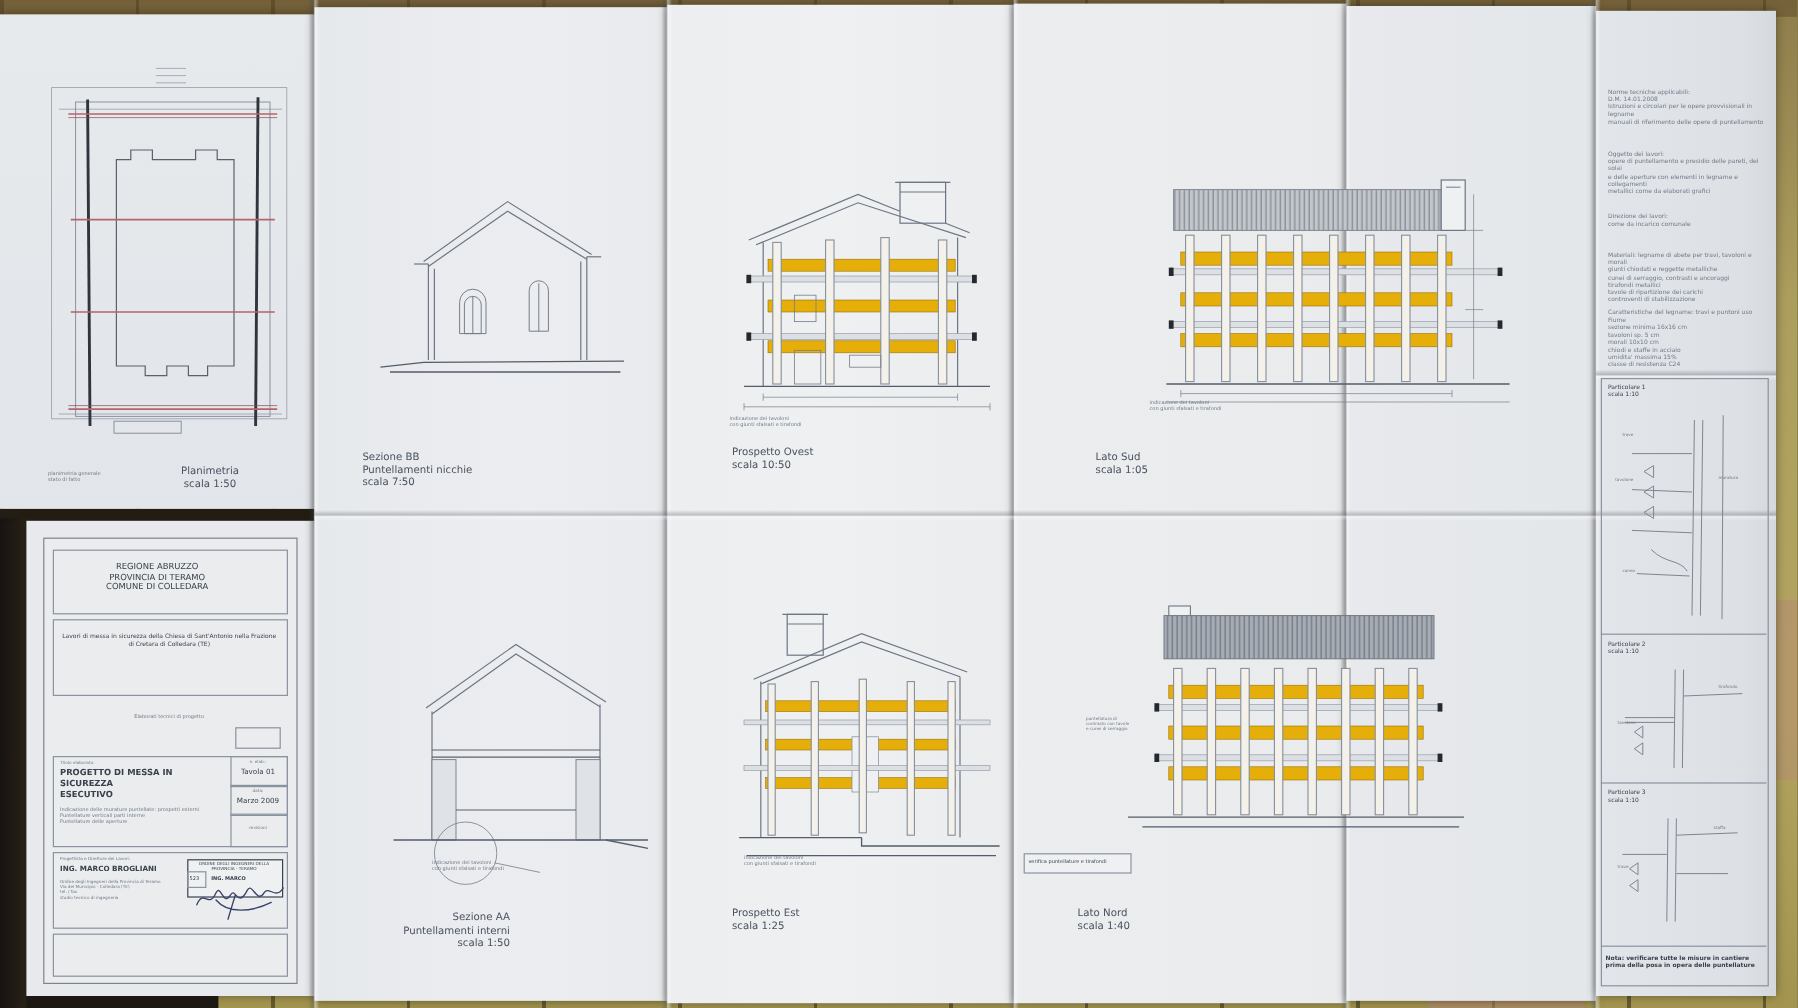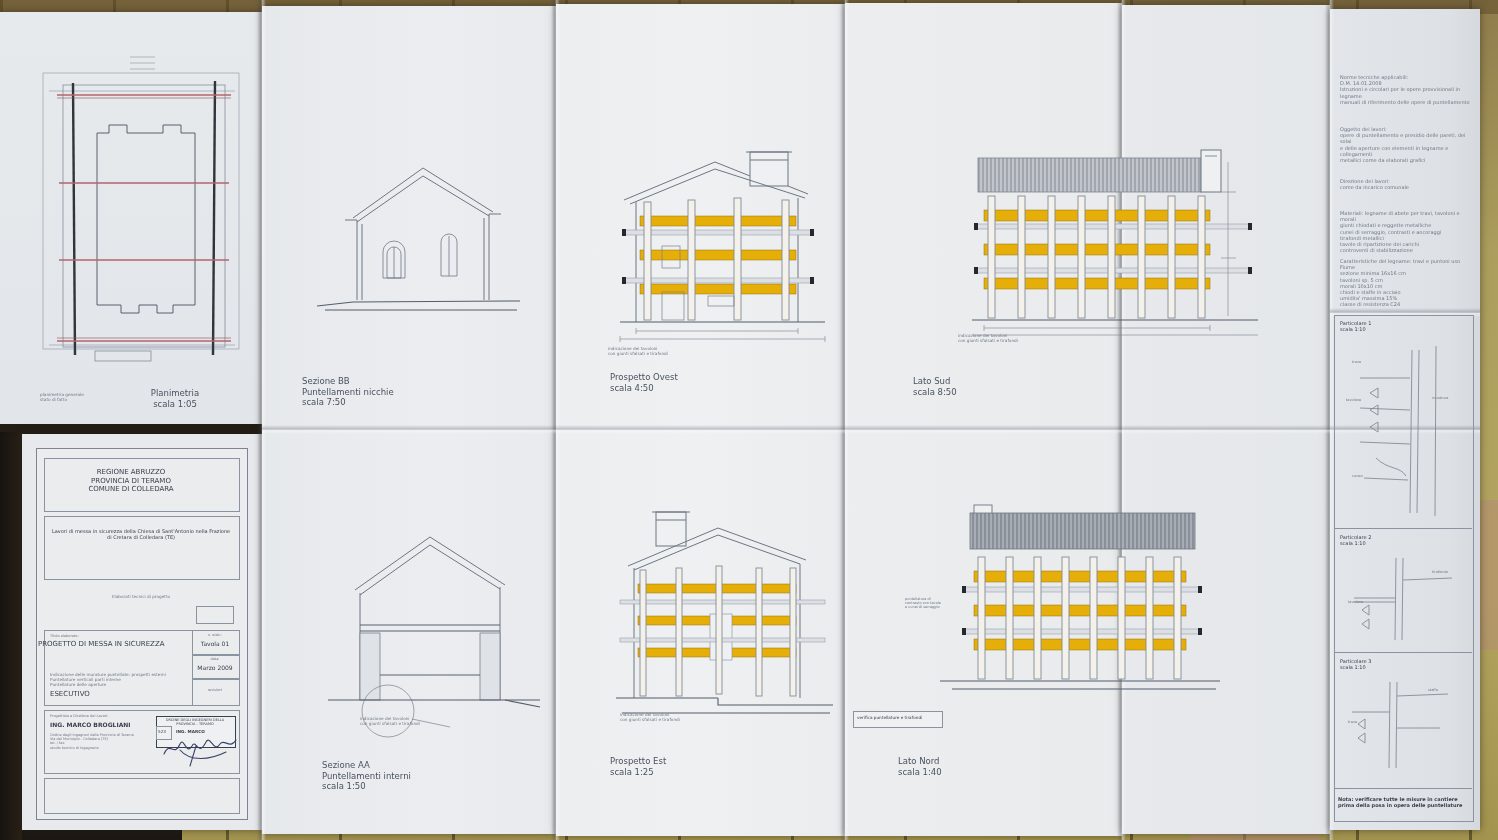--- a/index.html
+++ b/index.html
@@ -87,21 +87,21 @@
       <line x1="22" y1="286" x2="196" y2="286"></line>
     </g>
     <g stroke="#8e4a52" stroke-width="0.6" fill="none">
       <line x1="22" y1="43" x2="196" y2="43"></line>
       <line x1="22" y1="283" x2="196" y2="283"></line>
     </g>
   </svg>
   <div class="t s4 lite" style="left:40px;top:392px;">planimetria generale
 stato di fatto</div>
   <div class="t s9 ctr" style="left:130px;top:388px;width:90px;">Planimetria
-scala 1:05</div>
+scala 1:50</div>
 
   <svg style="left:295px;top:150px;" width="255" height="195" viewBox="0 0 255 195">
     <g fill="none" stroke="#6c7684" stroke-width="1">
       <path d="M58,68 L128,18 L198,62"></path>
       <path d="M62,72 L128,26 L194,66"></path>
       <line x1="50" y1="70" x2="62" y2="70"></line>
         <line x1="194" y1="64" x2="206" y2="64"></line>
       <line x1="62" y1="70" x2="62" y2="150"></line>
       <line x1="194" y1="64" x2="194" y2="150"></line>
       <line x1="67" y1="74" x2="67" y2="150"></line>
@@ -143,21 +143,21 @@
       <circle cx="88" cy="196" r="26"></circle>
       <line x1="112" y1="204" x2="150" y2="212"></line>
     </g>
     <g fill="none" stroke="#535d6a" stroke-width="1.1">
       <line x1="28" y1="185" x2="240" y2="185"></line>
       <path d="M205,185 L240,192"></path>
     </g>
   </svg>
   <div class="t s4 lite" style="left:360px;top:716px;">indicazione dei tavoloni
 con giunti sfalsati e tirafondi</div>
-  <div class="t s9" style="left:322px;top:760px;">Sezione AA
+  <div class="t s9" style="left:336px;top:760px;text-align:right;">Sezione AA
 Puntellamenti interni
 scala 1:50</div>
 
   <svg style="left:600px;top:150px;" width="245" height="205" viewBox="0 0 245 205">
     <g fill="#eef0f2" stroke="#6c7684" stroke-width="1">
       <rect x="150" y="2" width="38" height="34"></rect>
       <line x1="146" y1="2" x2="192" y2="2"></line>
       <line x1="150" y1="10" x2="188" y2="10"></line>
     </g>
     <g fill="none" stroke="#6c7684" stroke-width="1">
@@ -201,21 +201,21 @@
       <line x1="36" y1="178" x2="36" y2="184"></line>
         <line x1="198" y1="178" x2="198" y2="184"></line>
       <line x1="20" y1="189" x2="225" y2="189"></line>
       <line x1="20" y1="186" x2="20" y2="192"></line>
         <line x1="225" y1="186" x2="225" y2="192"></line>
     </g>
   </svg>
   <div class="t s4 lite" style="left:608px;top:346px;">indicazione dei tavoloni
 con giunti sfalsati e tirafondi</div>
   <div class="t s9" style="left:610px;top:372px;">Prospetto Ovest
-scala 4:50</div>
+scala 10:50</div>
 
   <svg style="left:598px;top:508px;" width="250" height="225" viewBox="0 0 250 225">
     <g fill="#eef0f2" stroke="#6c7684" stroke-width="1">
       <rect x="58" y="4" width="30" height="34"></rect>
       <line x1="54" y1="4" x2="92" y2="4"></line>
       <line x1="58" y1="12" x2="88" y2="12"></line>
     </g>
     <g fill="none" stroke="#6c7684" stroke-width="1">
       <path d="M30,58 L120,20 L208,52"></path>
       <path d="M36,62 L120,27 L202,56"></path>
@@ -294,21 +294,21 @@
     <g fill="none" stroke="#79828e" stroke-width="0.6">
       <line x1="26" y1="180" x2="252" y2="180"></line>
       <line x1="26" y1="177" x2="26" y2="183"></line>
         <line x1="252" y1="177" x2="252" y2="183"></line>
       <line x1="14" y1="187" x2="300" y2="187"></line>
     </g>
   </svg>
   <div class="t s4 lite" style="left:958px;top:333px;">indicazione dei tavoloni
 con giunti sfalsati e tirafondi</div>
   <div class="t s9" style="left:913px;top:376px;">Lato Sud
-scala 8:50</div>
+scala 1:05</div>
 
   <svg style="left:900px;top:505px;" width="330" height="220" viewBox="0 0 330 220">
     <defs>
       <pattern id="hatch2" width="4" height="8" patternUnits="userSpaceOnUse">
         <rect width="4" height="8" fill="#a8adb5"></rect>
         <line x1="1" y1="0" x2="1" y2="8" stroke="#767d88" stroke-width="1.2"></line>
       </pattern>
     </defs>
     <rect x="74" y="0" width="18" height="14" fill="#eef0f2" stroke="#6c7684" stroke-width="0.9"></rect>
     <rect x="70" y="8" width="225" height="36" fill="url(#hatch2)" stroke="#6f7680" stroke-width="0.8"></rect>
@@ -359,22 +359,22 @@
 
   <div class="bx2" style="left:44px;top:516px;width:194px;height:62px;"></div>
   <div class="t s5 ctr dark" style="left:50px;top:528px;width:182px;">Lavori di messa in sicurezza della Chiesa di Sant'Antonio nella Frazione
 di Cretara di Colledara (TE)</div>
 
   <div class="t s4 ctr lite" style="left:44px;top:594px;width:194px;">Elaborati tecnici di progetto</div>
   <div class="bx2" style="left:196px;top:606px;width:36px;height:16px;"></div>
 
   <div class="bx2" style="left:44px;top:630px;width:194px;height:74px;"></div>
   <div class="t s35 lite" style="left:50px;top:634px;">Titolo elaborato:</div>
-  <div class="t s7 dark" style="left:38px;top:640px;width:135px;font-weight:normal;">PROGETTO DI MESSA IN SICUREZZA</div>
-  <div class="t s7 dark" style="left:50px;top:690px;font-weight:normal;">ESECUTIVO</div>
+  <div class="t s7 dark" style="left:50px;top:640px;width:135px;font-weight:bold;">PROGETTO DI MESSA IN SICUREZZA</div>
+  <div class="t s7 dark" style="left:50px;top:658px;font-weight:bold;">ESECUTIVO</div>
   <div class="t s4 lite" style="left:50px;top:672px;width:135px;">Indicazione delle murature puntellate: prospetti esterni
 Puntellature verticali parti interne
 Puntellature delle aperture</div>
 
   <div class="bx2" style="left:192px;top:630px;width:46px;height:24px;"></div>
   <div class="t s35 ctr lite" style="left:192px;top:633px;width:46px;">n. elab.:</div>
   <div class="t s6 ctr dark" style="left:192px;top:640px;width:46px;">Tavola 01</div>
   <div class="bx2" style="left:192px;top:654px;width:46px;height:24px;"></div>
   <div class="t s35 ctr lite" style="left:192px;top:657px;width:46px;">data:</div>
   <div class="t s6 ctr dark" style="left:192px;top:664px;width:46px;">Marzo 2009</div>

